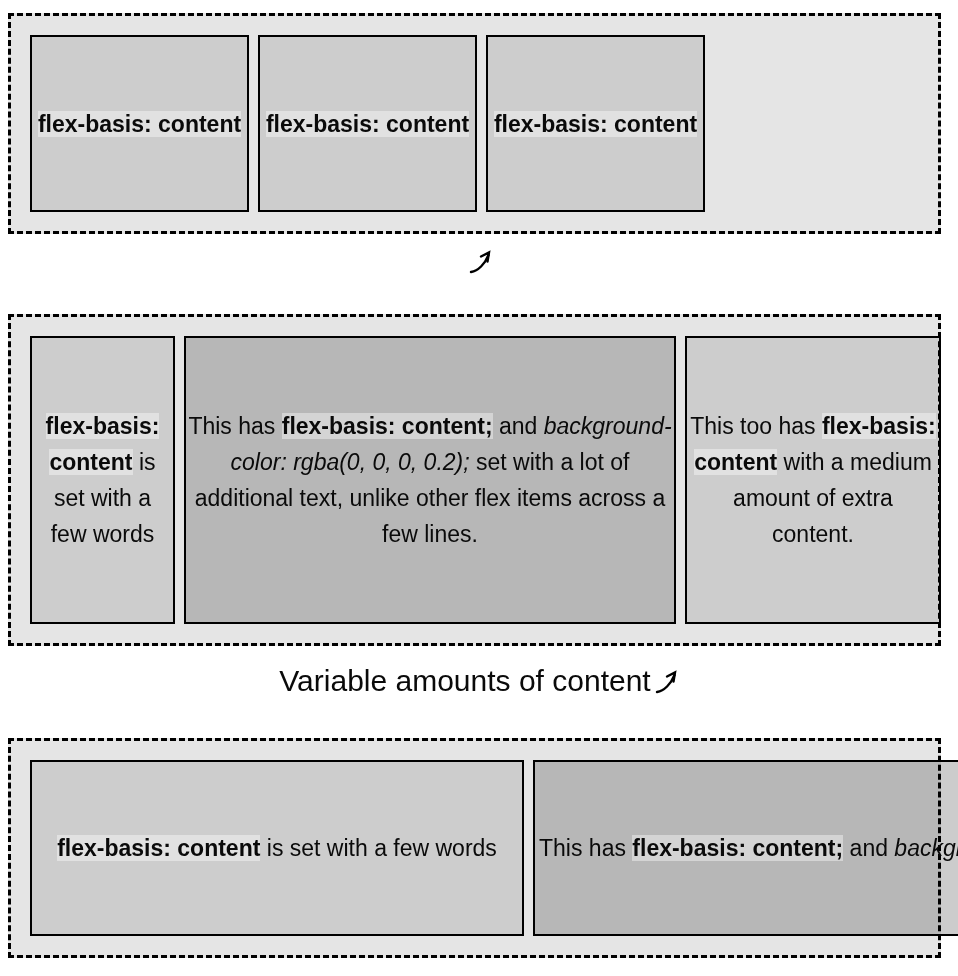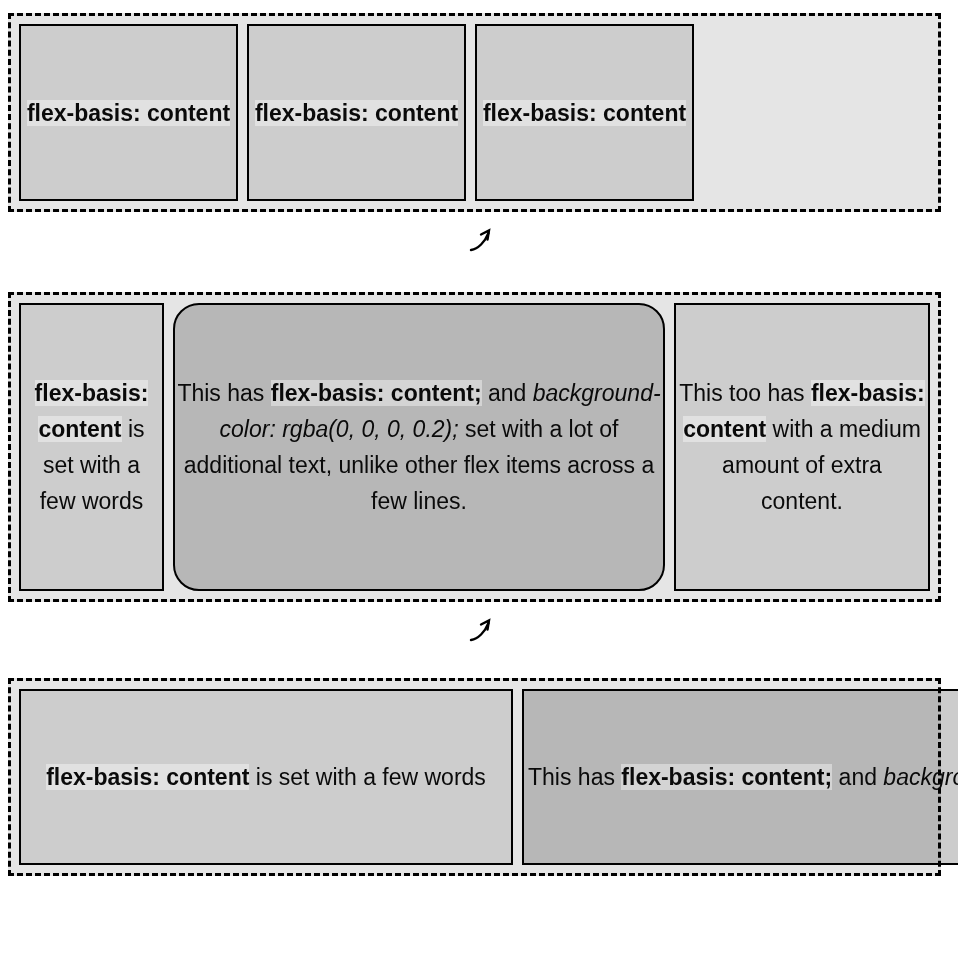--- a/index.html
+++ b/index.html
@@ -11,21 +11,21 @@
     font-family: "Liberation Sans", sans-serif;
     color: #0a0a0a;
     background: #ffffff;
   }
   .flex-container {
     box-sizing: border-box;
     width: 933px;
     margin-left: 8px;
     border: 3px dashed #000;
     background: var(--container-bg, #e5e5e5);
-    padding: 8px;
+    padding: 19px;
     display: flex;
     gap: 9px;
     align-items: stretch;
   }
   .c1 { margin-top: 13px; }
   .c2 { margin-top: 41px; }
   .c3 { margin-top: 37px; }
   .flex-item {
     box-sizing: border-box;
     border: 2px solid #000;
@@ -37,21 +37,21 @@
     font-size: 23px;
     line-height: 36px;
   }
   .flex-item.dark { background: var(--dark-item-overlay, rgba(0,0,0,0.2)); }
   .item-text { margin: 0; padding: 0 2px; }
   
   .c1 .flex-item { flex: 0 0 219px; height: 177px; }
   
   .c2 .flex-item { height: 288px; }
   .c2 .i1 { flex: 0 0 145px; }
-  .c2 .i2 { flex: 0 0 492px; border-radius: 26px; }
+  .c2 .i2 { flex: 0 0 492px; }
   .c2 .i3 { flex: 0 0 256px; justify-content: center; }
   
   .c3 { overflow: visible; }
   .c3 .flex-item { height: 176px; flex: 0 0 auto; }
   .c3 .i1 { width: 494px; }
   .c3 .i2 { white-space: nowrap; }
   .c3 .item-text { padding: 0 4px; }
   .seg-code {
     font-weight: bold;
     background: var(--code-highlight, rgba(255,255,255,0.4));
@@ -103,20 +103,21 @@
         <p class="item-text"><span class="seg-code">flex-basis: content</span><span class="seg-plain"> is set with a few words</span></p>
       </div>
       <div class="flex-item dark i2">
         <p class="item-text"><span class="seg-plain">This has </span><span class="seg-code">flex-basis: content;</span><span class="seg-plain"> and </span><span class="seg-italic">background-color: rgba(0, 0, 0, 0.2);</span><span class="seg-plain"> set with a lot of additional text, unlike other flex items across a few lines.</span></p>
       </div>
       <div class="flex-item i3">
         <p class="item-text"><span class="seg-plain">This too has </span><span class="seg-code">flex-basis: content</span><span class="seg-plain"> with a medium amount of extra content.</span></p>
       </div>
     </div>
     <div class="caption">
+      <span>Variable amounts of content</span>
       <svg class="arrow-icon" width="24" height="27" viewBox="0 0 24 27" fill="none">
         <path d="M2 23 C 9 22 16 15 19.5 6" stroke="#000" stroke-width="2.4" stroke-linecap="round"></path>
         <path d="M12 7.5 L20 3.5 L18.5 12.5" stroke="#000" stroke-width="2.4" fill="none" stroke-linecap="round" stroke-linejoin="miter"></path>
       </svg>
     </div>
   </section>
 
   <section>
     <div class="flex-container c3">
       <div class="flex-item i1">

